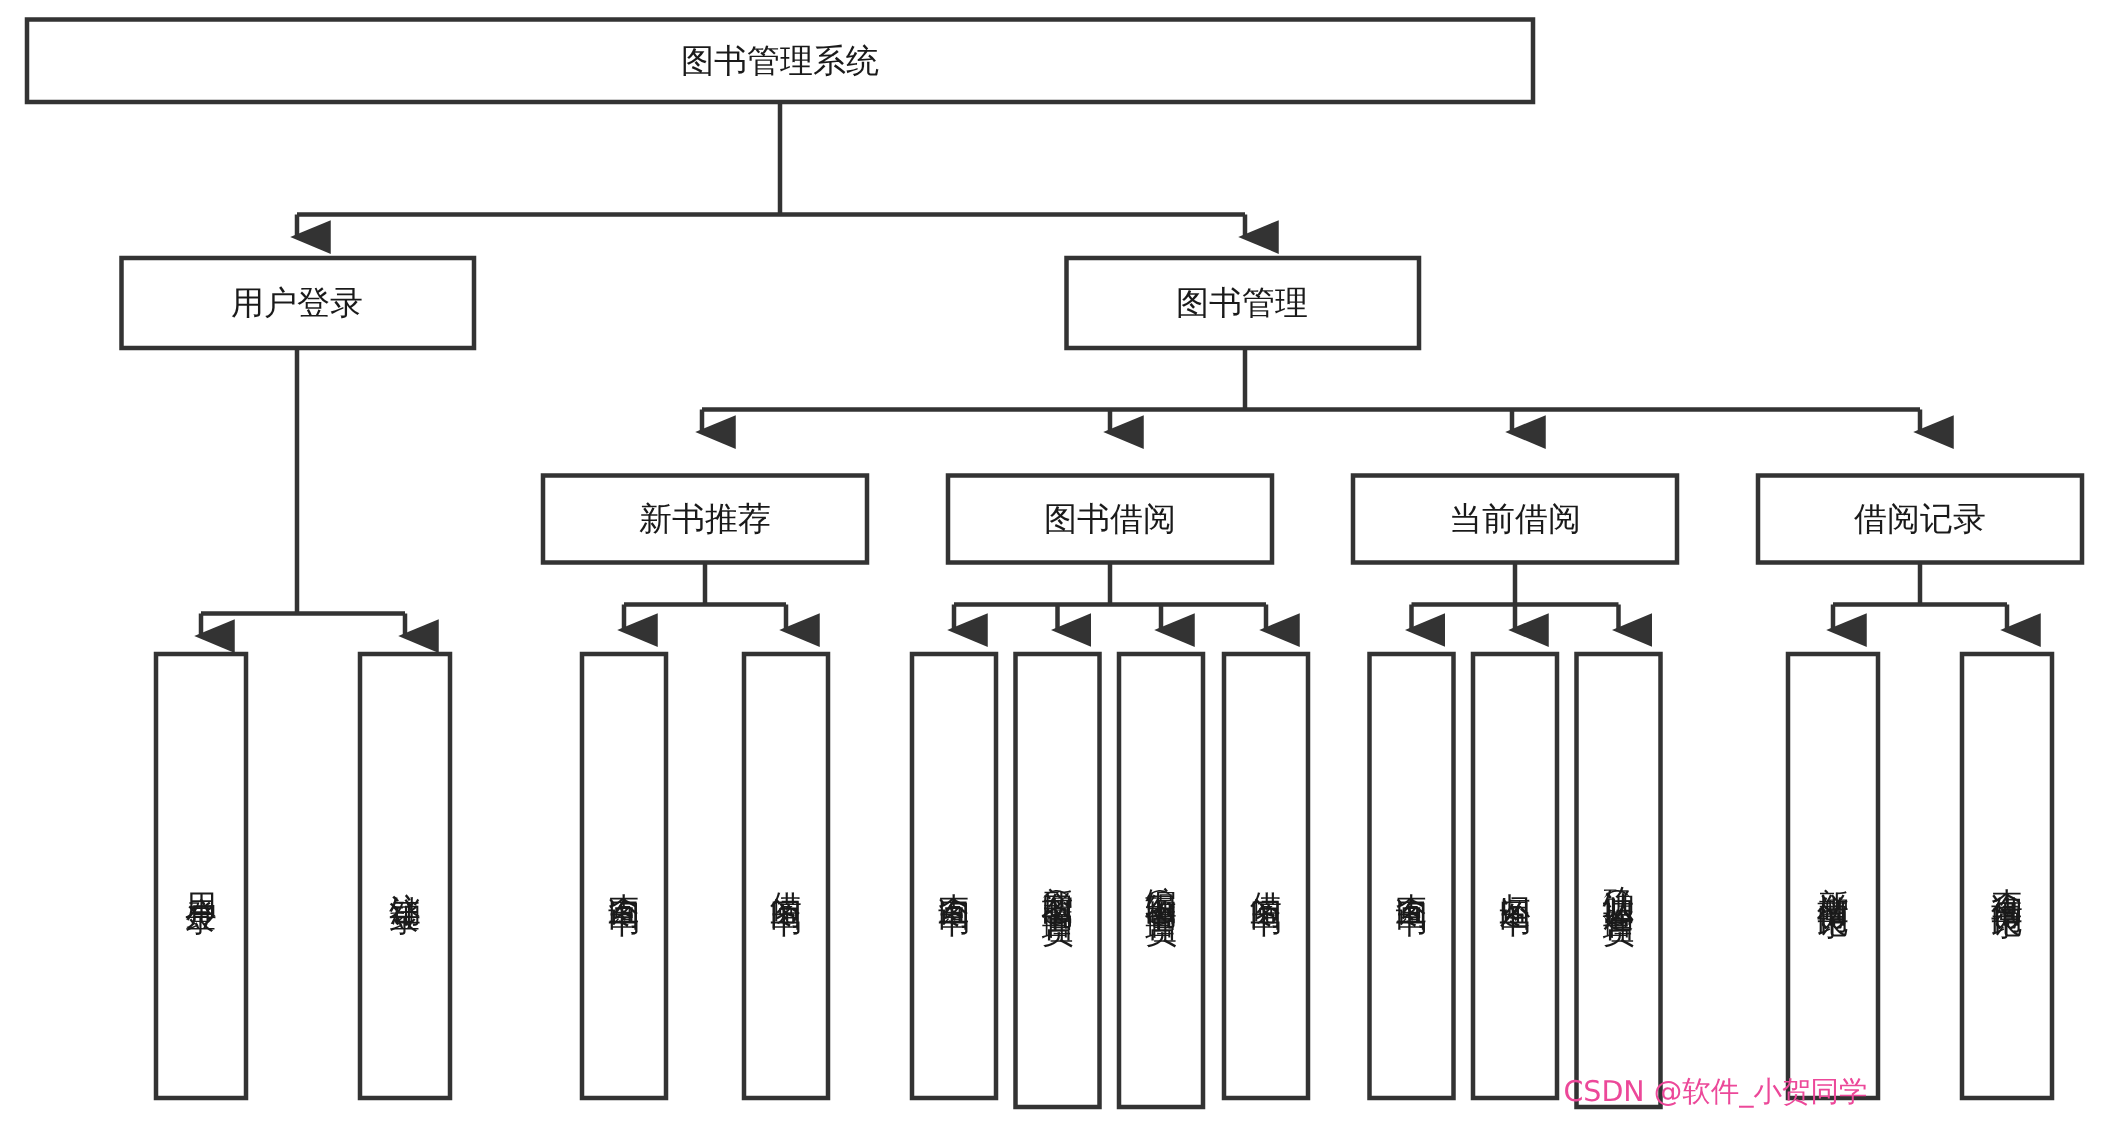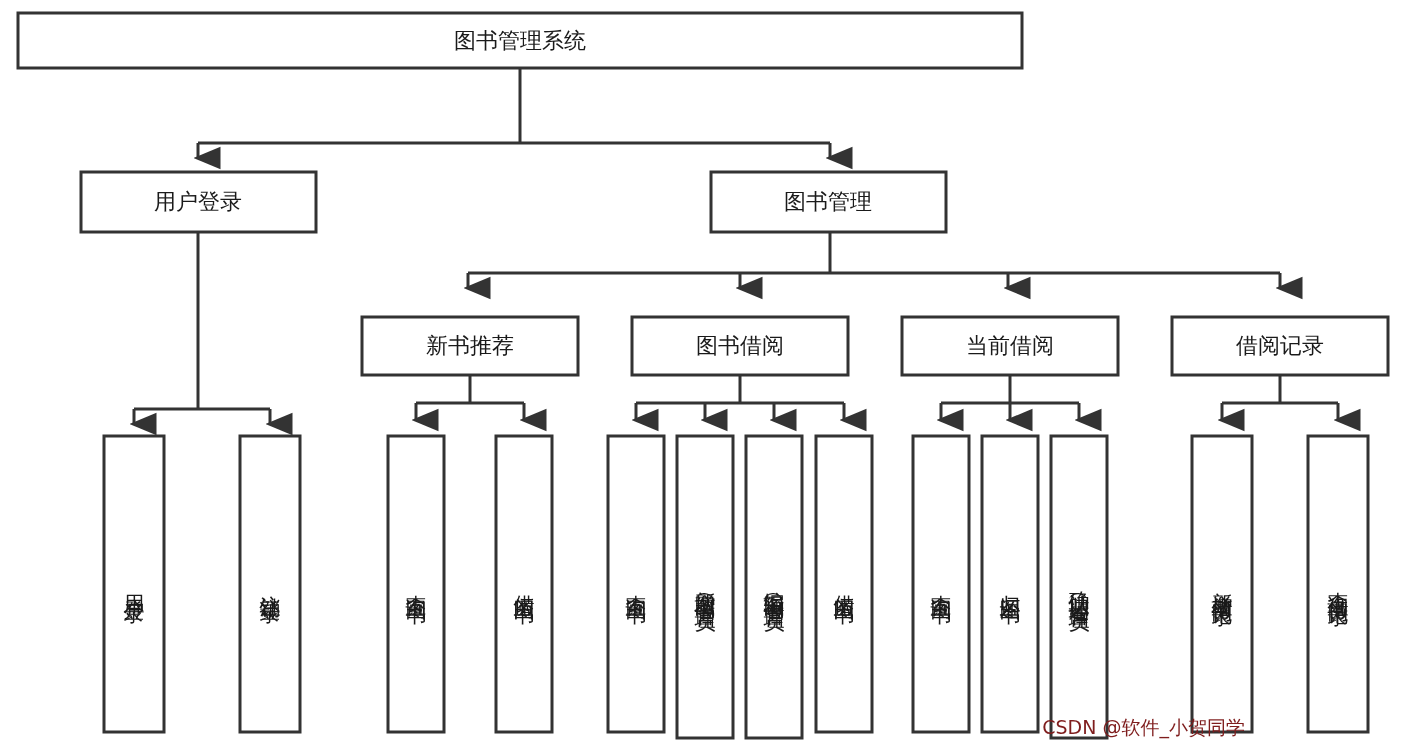--- a/index.html
+++ b/index.html
@@ -57,21 +57,21 @@
     text-align: center;
     white-space: nowrap;
     user-select: none;
   }
   #watermark {
     position: absolute;
     right: 8px;
     bottom: 6px;
     font-family: "DejaVu Sans", "Liberation Sans", sans-serif;
     font-size: 19px;
-    color: #7f1d1d;
+    color: #ec4899;
     white-space: nowrap;
     user-select: none;
   }
 </style>
 </head>
 <body>
 
 <div id="diagram-root">
 
   <svg id="tree-svg" viewBox="0 0 1405 747">

